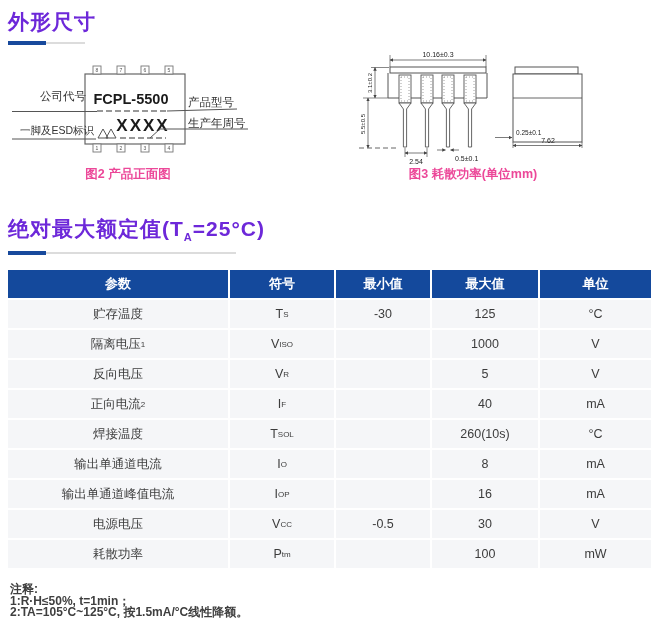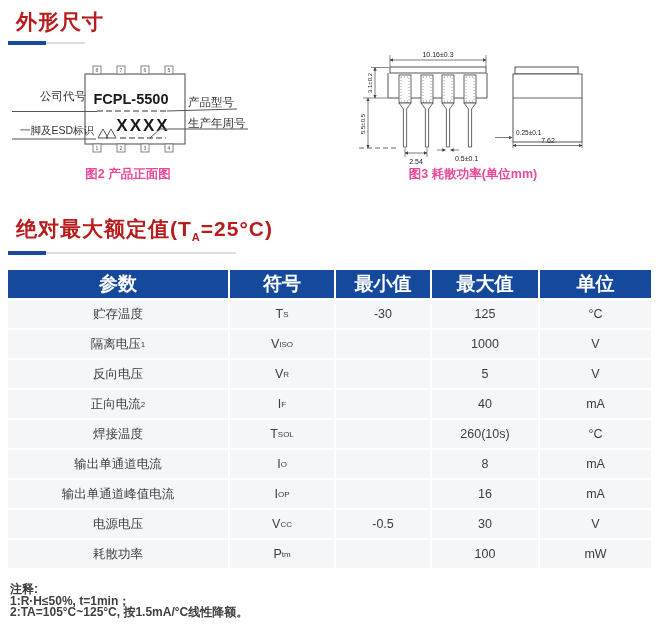--- a/index.html
+++ b/index.html
@@ -1,29 +1,29 @@
 <!DOCTYPE html>
 <html><head>
 <meta charset="utf-8">
 <style>
   html,body{margin:0;padding:0;background:#fff;}
   .page{position:relative;width:660px;height:630px;background:#ffffff;overflow:hidden;
         font-family:"Liberation Sans","DejaVu Sans",sans-serif;}
-  .h1{position:absolute;left:16px;font-size:21px;font-weight:700;color:#b91c1c;letter-spacing:1px;}
+  .h1{position:absolute;left:8px;font-size:21px;font-weight:700;color:#6d28d9;letter-spacing:1px;}
   .h1 sub{font-size:11px;font-weight:700;}
   .rule{position:absolute;left:8px;height:4px;}
   .rule .gray{position:absolute;top:1px;left:0;height:2px;background:#dcdcdc;width:100%;}
   .rule .blue{position:absolute;top:0;left:0;height:4px;width:38px;background:#17499c;}
   .caption{position:absolute;width:200px;text-align:center;font-size:12.5px;font-weight:700;color:#ec4899;}
   .figwrap{position:absolute;}
   
   .tbl{position:absolute;left:8px;top:270px;width:643px;}
   .thead,.trow{display:grid;grid-template-columns:222px 106px 96px 108px 1fr;box-sizing:border-box;}
   .thead{background:#14499c;height:30px;border-bottom:2px solid #fff;}
-  .th{display:flex;align-items:center;justify-content:center;color:#fff;font-size:19px;
+  .th{display:flex;align-items:center;justify-content:center;color:#fff;font-size:13px;
       font-weight:700;border-right:2px solid #fff;box-sizing:border-box;}
   .th:last-child{border-right:none;}
   .trow{height:30px;background:#f5f6f8;border-bottom:2px solid #fff;}
   .tcell{display:flex;align-items:center;justify-content:center;color:#3c3c3c;font-size:12.5px;
          border-right:2px solid #fff;box-sizing:border-box;}
   .tcell:last-child{border-right:none;}
   .tcell sub{font-size:8px;}
   .tcell sup{font-size:8px;}
   .notes{position:absolute;left:10px;top:584px;font-size:12px;font-weight:600;color:#3f3f3f;line-height:11.5px;}
   svg text{font-family:"Liberation Sans","DejaVu Sans",sans-serif;}

